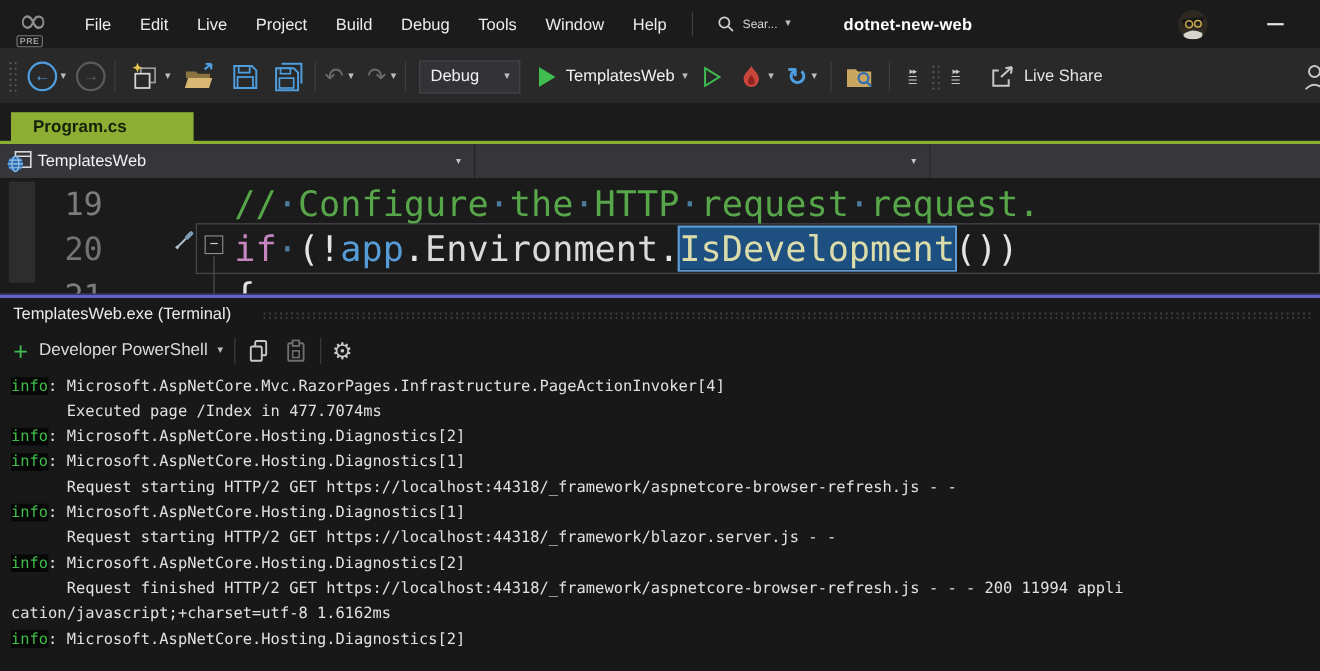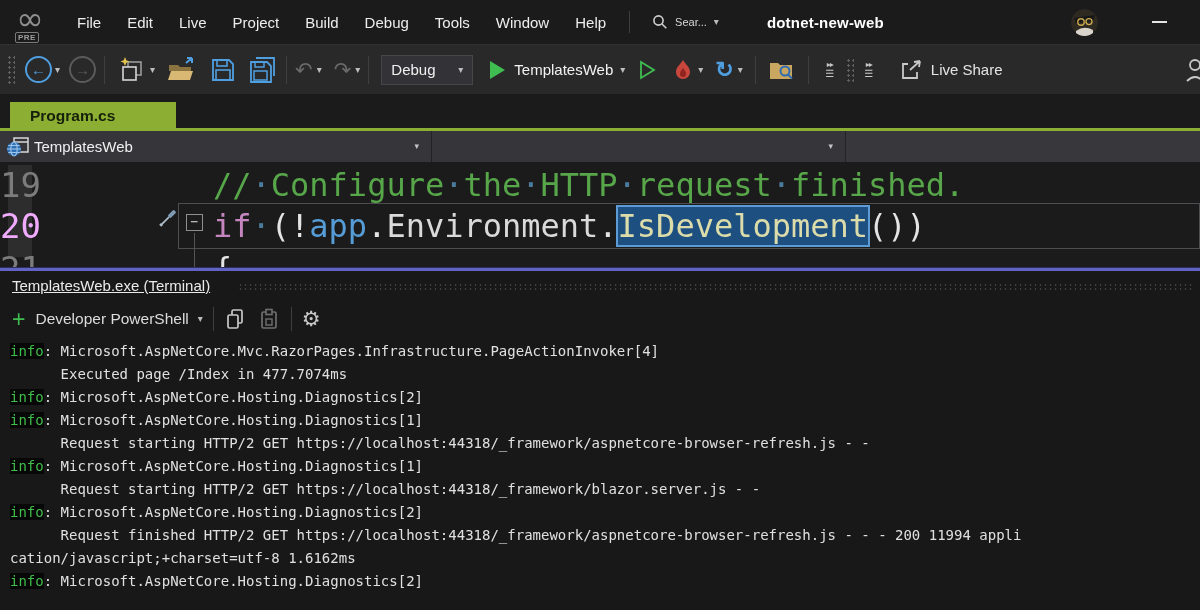--- a/index.html
+++ b/index.html
@@ -59,36 +59,36 @@
   .nav-sec3 { flex:1; background:#37373c; border-right:none; }
   .nav-label { font-size:15px; color:#f0f0f0; margin-left:4px; }
 
   
   .editor { position:absolute; top:162px; left:0; right:0; height:105px; background:#1b1b1b; overflow:hidden; font-family:"DejaVu Sans Mono",monospace; }
   .glyph-margin { position:absolute; left:8px; top:3px; width:24px; height:92px; background:#2d2d2d; }
   .cur-line-box { position:absolute; left:178px; right:0; top:41px; height:46px; border:1px solid #4d4d52; }
   .outline-guide { position:absolute; left:194px; top:71px; bottom:0; width:1px; background:#555; }
   .code-row { position:absolute; left:0; right:0; height:43px; }
   .code-row:nth-child(1){ top:2px; } .code-row:nth-child(2){ top:43px; } .code-row:nth-child(3){ top:86px; }
-  .lnum { position:absolute; left:0; width:152px; text-align:left; font-size:34px; color:#7c7c7c; line-height:43px; }
-  .code-row.current .lnum { color:#f0abfc; }
+  .lnum { position:absolute; left:0; width:152px; text-align:center; font-size:29px; color:#7c7c7c; line-height:43px; }
+  .code-row.current .lnum { color:#737373; }
   .lcode { position:absolute; left:213px; top:0; white-space:pre; font-size:32px; line-height:43px; }
   .tok-com { color:#57a64a; } .tok-dot { color:#4b7b9d; } .tok-kw { color:#c586c0; }
   .tok-punct { color:#e4e4e4; } .tok-var { color:#569cd6; } .tok-memb { color:#dadada; }
   .tok-sel { color:#dcdcaa; background:#1d5081; box-shadow:0 0 0 2px #5c9bd6; }
   .collapse-box { position:absolute; left:186px; top:52px; width:17px; height:17px; border:1px solid #8f8f8f; background:#1b1b1b; color:#d0d0d0; font-size:13px; line-height:14px; text-align:center; z-index:3; }
   .collapse-box::before { content:"−"; }
   .screwdriver { position:absolute; left:154px; top:44px; z-index:3; }
 
   
   .splitter { position:absolute; top:267px; left:0; right:0; height:4px; background:#6163c4; border-top:1px solid #2e2e5a; }
 
   
   .terminal { position:absolute; top:271px; left:0; right:0; height:339px; background:#181818; overflow:hidden; }
-  .term-title { position:absolute; left:12px; top:6px; font-size:15px; color:#eaeaea; white-space:nowrap;text-decoration:underline; }
+  .term-title { position:absolute; left:12px; top:6px; font-size:15px; color:#eaeaea; white-space:nowrap; }
   .term-dots { position:absolute; left:238px; right:8px; top:12px; height:8px; background-image:radial-gradient(#404040 1px, transparent 1.2px); background-size:5px 4px; }
   .term-toolbar { position:absolute; left:12px; top:30px; height:36px; display:flex; align-items:center; }
   .plus { color:#3fbd51; font-size:23px; font-weight:400; line-height:1; }
   .plus::before { content:"+"; }
   .shell-label { font-size:15.5px; color:#dcdcdc; margin:0 9px 0 10px; }
   .gear { font-family:"DejaVu Sans",sans-serif; font-size:21px; color:#c8c8c8; line-height:1; }
   .gear::before { content:"⚙"; }
   .term-lines { position:absolute; left:10px; top:69px; right:0; bottom:0; font-family:"DejaVu Sans Mono",monospace; font-size:14px; color:#e0e0e0; overflow:hidden; }
   .t-line { height:23px; line-height:23px; white-space:pre; }
   .info-chip { color:#3fbe49; background:#070707; }
@@ -246,21 +246,21 @@
     <div class="nav-sec nav-sec3"></div>
   </div>
 
   <div class="editor">
     <div class="glyph-margin"></div>
     <div class="cur-line-box"></div>
     <div class="outline-guide"></div>
     <div>
         <div class="code-row">
           <span class="lnum">19</span>
-          <span class="lcode"><span class="tok-com">//</span><span class="tok-dot">·</span><span class="tok-com">Configure</span><span class="tok-dot">·</span><span class="tok-com">the</span><span class="tok-dot">·</span><span class="tok-com">HTTP</span><span class="tok-dot">·</span><span class="tok-com">request</span><span class="tok-dot">·</span><span class="tok-com">finished.</span></span>
+          <span class="lcode"><span class="tok-com">//</span><span class="tok-dot">·</span><span class="tok-com">Configure</span><span class="tok-dot">·</span><span class="tok-com">the</span><span class="tok-dot">·</span><span class="tok-com">HTTP</span><span class="tok-dot">·</span><span class="tok-com">request</span><span class="tok-dot">·</span><span class="tok-com">request.</span></span>
         </div>
         <div class="code-row current">
           <span class="lnum">20</span>
           <span class="lcode"><span class="tok-kw">if</span><span class="tok-dot">·</span><span class="tok-punct">(!</span><span class="tok-var">app</span><span class="tok-punct">.</span><span class="tok-memb">Environment</span><span class="tok-punct">.</span><span class="tok-sel">IsDevelopment</span><span class="tok-punct">())</span></span>
         </div>
         <div class="code-row">
           <span class="lnum">21</span>
           <span class="lcode"><span class="tok-punct">{</span></span>
         </div>
       </div>

